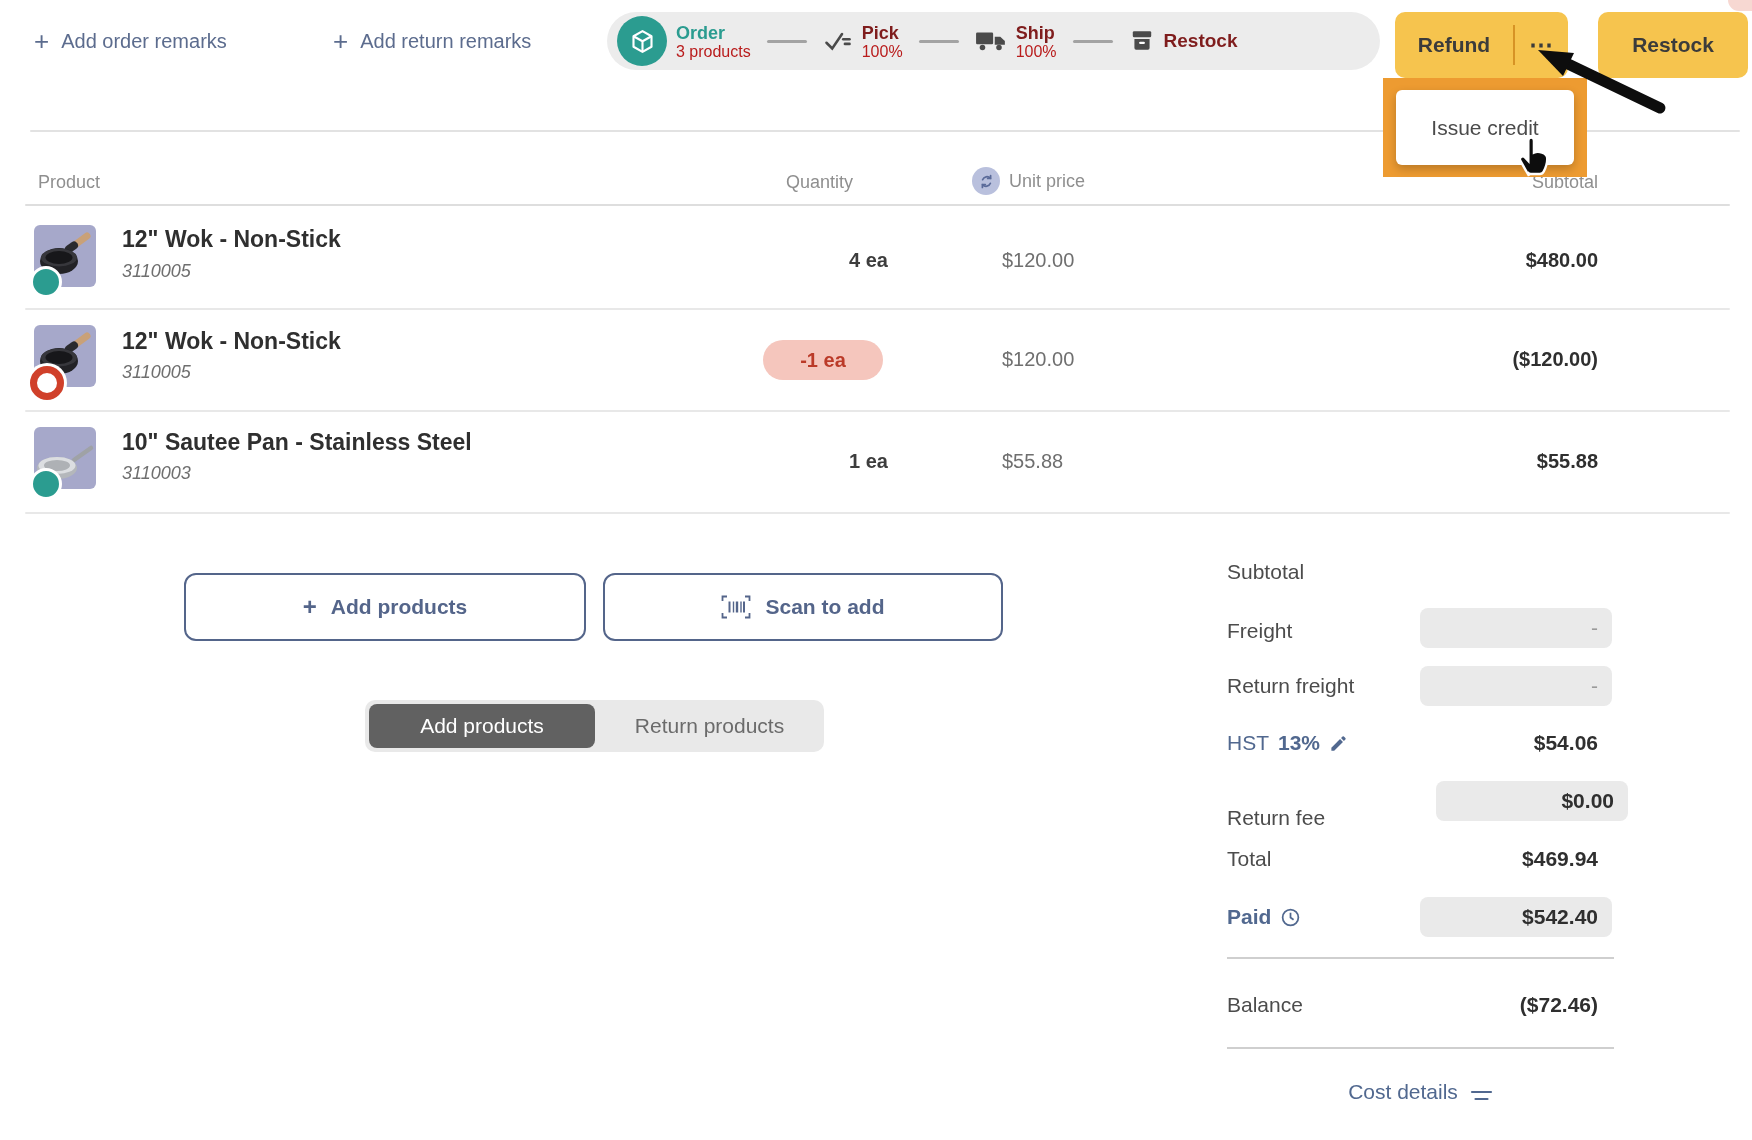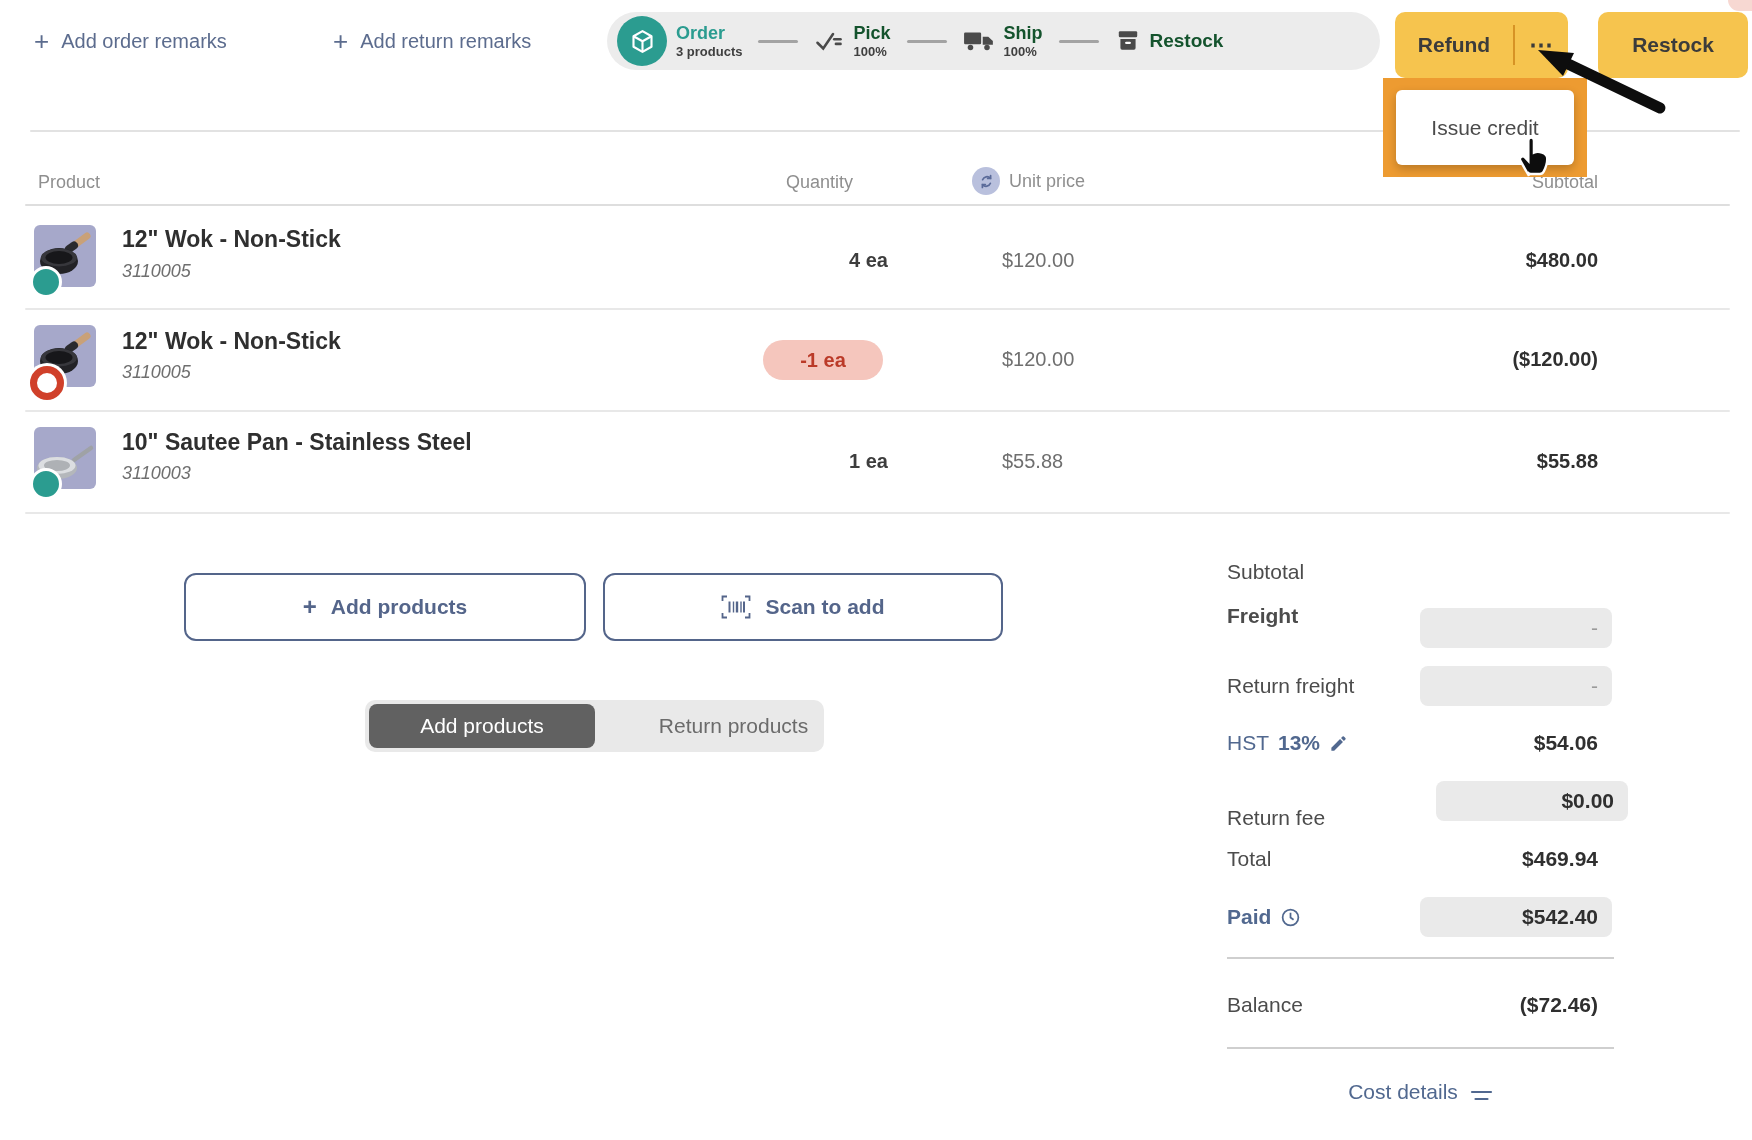--- a/index.html
+++ b/index.html
@@ -11,23 +11,23 @@
 
   
   .remark-link{display:flex;align-items:center;gap:12px;color:var(--link_blue);
     font-size:20px;cursor:pointer;height:34px;}
   .remark-link .plus{font-size:26px;font-weight:400;line-height:26px;}
 
   
   .pill{left:607px;top:12px;width:773px;height:58px;background:#ececec;border-radius:29px;
     display:flex;align-items:center;padding:0 6px 0 4px;box-sizing:border-box;}
   .step{display:flex;align-items:center;gap:9px;margin:0 6px;}
-  .step-title{font-size:18px;font-weight:bold;color:#14532d;line-height:20px;}
+  .step-title{font-size:18px;font-weight:bold;color:#7f1d1d;line-height:20px;}
   .step-title.teal{color:var(--teal);}
-  .step-sub{font-size:13px;color:#404040;line-height:17px;font-weight:bold;}
+  .step-sub{font-size:16px;color:#b91c1c;line-height:17px;}
   .teal-circle{width:50px;height:50px;border-radius:50%;background:var(--teal);
     display:flex;align-items:center;justify-content:center;flex:none;}
   .dash{width:40px;height:3px;background:#a3a3a3;border-radius:2px;margin:0 10px;flex:none;}
   .step-icon{display:flex;align-items:center;justify-content:center;flex:none;}
 
   
   .ybtn{background:var(--accent_yellow);border:none;border-radius:10px;height:66px;
     font-family:inherit;font-size:21px;font-weight:bold;color:#3b3b3b;cursor:pointer;
     display:flex;align-items:center;justify-content:center;}
   .refund-btn{left:1395px;top:12px;width:173px;padding:0;}
@@ -71,21 +71,21 @@
     display:flex;align-items:center;justify-content:center;gap:14px;color:#54658a;
     font-size:21px;font-weight:bold;font-family:inherit;cursor:pointer;box-sizing:border-box;}
   .obtn .plus{font-size:24px;font-weight:bold;}
 
   
   .toggle{left:365px;top:700px;width:459px;height:52px;background:#e9e9e9;border-radius:10px;}
   .tog-left{position:absolute;left:4px;top:4px;width:226px;height:44px;background:#616161;
     border-radius:8px;color:#fff;display:flex;align-items:center;justify-content:center;
     font-size:21px;cursor:pointer;}
   .tog-right{position:absolute;left:230px;top:0;width:229px;height:52px;color:#6b6b6b;
-    display:flex;align-items:center;justify-content:center;font-size:21px;cursor:pointer;padding-left:24px;}
+    display:flex;align-items:center;justify-content:center;font-size:21px;cursor:pointer;}
 
   
   .slabel{left:1227px;font-size:21px;color:#4c4c4c;}
   .slabel.blue{color:var(--blue);display:flex;align-items:center;gap:9px;}
   .sval{left:1398px;width:200px;text-align:right;font-size:21px;font-weight:bold;color:#2f2f2f;}
   .sbox{left:1420px;width:192px;height:40px;background:#eaeaea;border-radius:8px;
     display:flex;align-items:center;justify-content:flex-end;padding-right:14px;
     box-sizing:border-box;font-size:21px;}
   .sbox .muted{color:#9a9a9a;font-weight:normal;}
   .sbox .strong{color:#2f2f2f;font-weight:bold;}
@@ -292,21 +292,21 @@
       <span>Add products</span>
     </div>
     <div class="tog-right">
       <span>Return products</span>
     </div>
   </div>
 
   <div class="abs slabel" style="top:560px;">Subtotal</div>
   <div class="abs sval" style="top:560px;margin-top:47px;">$415.88</div>
 
-  <div class="abs slabel" style="top:604px;font-weight:bold;">Freight</div>
+  <div class="abs slabel" style="top:619px;">Freight</div>
   <div class="abs sbox" style="top:608px;">
     <span class="muted">-</span>
   </div>
 
   <div class="abs slabel" style="top:674px;">Return freight</div>
   <div class="abs sbox" style="top:666px;">
     <span class="muted">-</span>
   </div>
 
   <div class="abs slabel blue" style="top:731px;">

